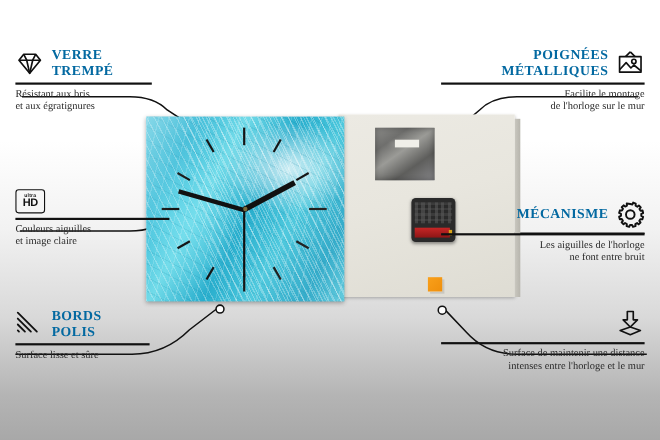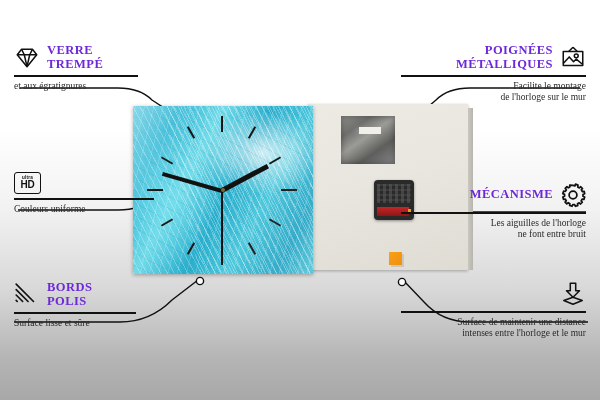--- a/index.html
+++ b/index.html
@@ -101,21 +101,21 @@
   
   .feature { position: absolute; width: 185px; }
   .feature.left { text-align: left; }
   .feature.right { text-align: right; }
 
   .f-head { display: flex; align-items: center; gap: 7px; }
   .feature.right .f-head { justify-content: flex-end; }
   .f-title {
     font-family: "Liberation Serif", serif;
     font-weight: bold; font-size: 12.5px; line-height: 13.5px;
-    letter-spacing: .45px; color: #6d28d9; text-transform: uppercase;
+    letter-spacing: .45px; color: #0369a1; text-transform: uppercase;
   }
   .f-rule { height: 1.6px; background: #111; margin: 4px 0 4px 0; }
   .f-desc {
     font-family: "Liberation Serif", serif;
     font-size: 9.5px; line-height: 11.5px; color: #2a2a2a;
   }
   .f-icon { width: 26px; height: 26px; flex: 0 0 26px; display: block; }
 
   .hd-badge {
     width: 27px; height: 22px; flex: 0 0 27px;
@@ -207,32 +207,34 @@
             <path d="M7 4 L9.5 9 L12 20"></path>
             <path d="M17 4 L14.5 9 L12 20"></path>
         </g>
       </svg>
       <div>
         <div class="f-title">VERRE</div>
         <div class="f-title">TREMPÉ</div>
       </div>
     </div>
     <div class="f-rule" style="width:124px;"></div>
+    <div class="f-desc">Résistant aux bris</div>
     <div class="f-desc">et aux égratignures</div>
   </div>
 
   <div class="feature left" style="left:14px; top:172px;">
     <div class="f-head">
       <div class="hd-badge">
         <span class="hd-ultra">ultra</span>
         <span class="hd-main">HD</span>
       </div>
     </div>
     <div class="f-rule" style="width:140px;"></div>
-    <div class="f-desc">Couleurs uniforme</div>
+    <div class="f-desc">Couleurs aiguilles</div>
+    <div class="f-desc">et image claire</div>
   </div>
 
   <div class="feature left" style="left:14px; top:281px;">
     <div class="f-head">
       <svg class="f-icon" viewBox="0 0 24 24">
         <g stroke="#111" stroke-width="1.5" stroke-linecap="round">
           <path d="M2 2 L18 18"></path>
             <path d="M2 7 L13 18"></path>
             <path d="M2 12 L8 18"></path>
             <path d="M2 17 L3 18"></path>

